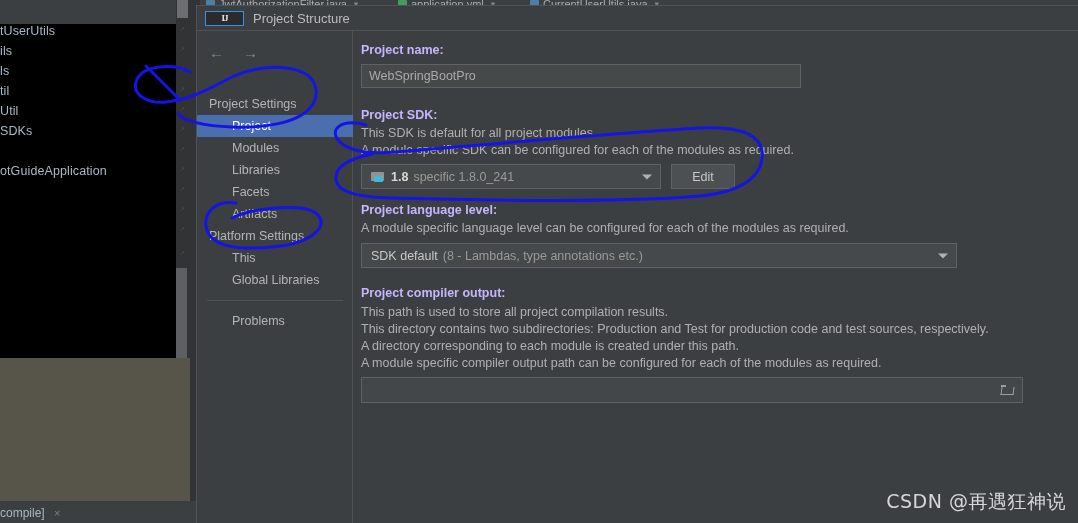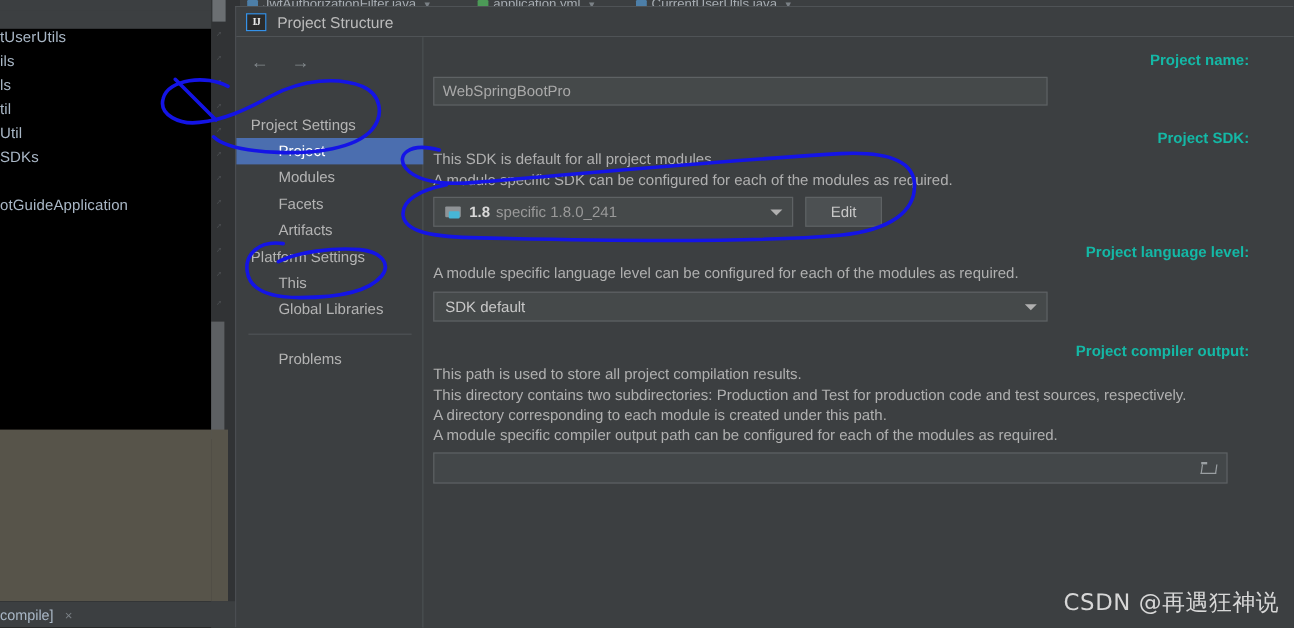--- a/index.html
+++ b/index.html
@@ -72,21 +72,21 @@
   .dialog {
     position:absolute; left:196px; top:5px; width:882px; height:518px;
     background:#3c3f41;
     border-top:1px solid #4f5356; border-left:1px solid #4f5356;
   }
   .dlg-title {
     position:absolute; left:0; top:0; width:882px; height:24px;
     background:#3c3f41; display:flex; align-items:center; padding-left:8px; gap:9px;
   }
   .ij-logo {
-    width:17px; height:15px; border:1.5px solid #3592e8; background:#2b2b2b;
+    width:39px; height:15px; border:1.5px solid #3592e8; background:#2b2b2b;
     display:flex; align-items:center; justify-content:center;
     font-size:9px; font-weight:bold; color:#e8e8e8;
     font-family:"Liberation Serif", serif; letter-spacing:-1px;
   }
   .dlg-title-text { font-size:13px; color:#bbbbbb; }
 
   .dlg-sep { position:absolute; left:0; top:24px; width:882px; height:1px; background:#4f5356; }
 
   .dlg-body { position:absolute; left:0; top:25px; width:882px; height:493px; display:flex; }
 
@@ -107,43 +107,43 @@
   .side-item {
     font-size:12.5px; color:#b4b4b4; padding:4px 0 4px 35px; white-space:nowrap;
   }
   .side-item.selected { background:#4b6eaf; color:#ffffff; }
   .side-divider { height:1px; background:#4f5356; margin:9px 10px 9px 10px; }
 
   .content {
     flex:1; height:493px; background:#3c3f41; position:relative;
     padding:12px 38px 0 8px;
   }
-  .lbl-bold { font-size:12.5px; font-weight:bold; color:#14b8a6; margin-bottom:7px;text-align:right; }
+  .lbl-bold { font-size:12.5px; font-weight:bold; color:#c4b5fd; margin-bottom:7px; }
   .lbl-desc { font-size:12.5px; color:#b0b0b0; line-height:17px; }
   .sect { margin-bottom:0px; }
 
   .field {
     height:24px; background:#45494a; border:1px solid #5e6264;
     display:flex; align-items:center; padding:0 7px;
     font-size:12.5px; color:#a9a9a9;
   }
-  .field.name { width:512px; margin-top:1px; }
+  .field.name { width:440px; margin-top:1px; }
 
   .combo {
     height:25px; background:#45494a; border:1px solid #5e6264;
     display:flex; align-items:center; padding:0 0 0 9px;
     font-size:12.5px; position:relative;
   }
   .combo .arrow {
     position:absolute; right:8px; top:50%; transform:translateY(-50%);
     width:0; height:0; border-left:5px solid transparent; border-right:5px solid transparent;
     border-top:5px solid #b0b0b0;
   }
   .combo.sdk { width:300px; }
-  .combo.lang { width:512px; }
+  .combo.lang { width:596px; }
   .sdk-ico { width:14px; height:12px; position:relative; margin-right:6px; }
   .sdk-ico .f1 { position:absolute; left:0; top:1px; width:13px; height:9px; background:#8f9396; border-radius:1px; }
   .sdk-ico .f2 { position:absolute; left:3px; top:5px; width:9px; height:6px; background:#47b6d6; border-radius:1px; }
   .sdk-main { color:#d8d8d8; font-weight:bold; }
   .sdk-sub { color:#9a9a9a; margin-left:5px; font-weight:normal; }
   .lang-main { color:#c8c8c8; }
   .lang-sub { color:#9a9a9a; margin-left:5px; }
 
   .sdk-row { display:flex; align-items:center; gap:10px; margin-top:5px; }
   .edit-btn {
@@ -257,20 +257,21 @@
       <div class="sidebar">
         <div class="nav-arrows">
           <span>←</span>
           <span>→</span>
         </div>
 
         <div class="side-list">
           <div class="side-group">Project Settings</div>
           <div class="side-item selected">Project</div>
           <div class="side-item">Modules</div>
+          <div class="side-item">Libraries</div>
           <div class="side-item">Facets</div>
           <div class="side-item">Artifacts</div>
           <div class="side-group">Platform Settings</div>
           <div class="side-item">This</div>
           <div class="side-item">Global Libraries</div>
           <div class="side-divider"></div>
           <div class="side-item">Problems</div>
         </div>
       </div>
 
@@ -297,20 +298,21 @@
             </div>
             <div class="edit-btn">Edit</div>
           </div>
         </div>
 
         <div class="sect" style="margin-top:14px">
           <div class="lbl-bold" style="margin-bottom:3px">Project language level:</div>
           <div class="lbl-desc">A module specific language level can be configured for each of the modules as required.</div>
           <div class="combo lang" style="margin-top:6px">
             <span class="lang-main">SDK default</span>
+            <span class="lang-sub">(8 - Lambdas, type annotations etc.)</span>
             <span class="arrow"></span>
           </div>
         </div>
 
         <div class="sect" style="margin-top:18px">
           <div class="lbl-bold" style="margin-bottom:4px">Project compiler output:</div>
           <div class="lbl-desc">This path is used to store all project compilation results.</div>
           <div class="lbl-desc">This directory contains two subdirectories: Production and Test for production code and test sources, respectively.</div>
           <div class="lbl-desc">A directory corresponding to each module is created under this path.</div>
           <div class="lbl-desc">A module specific compiler output path can be configured for each of the modules as required.</div>

